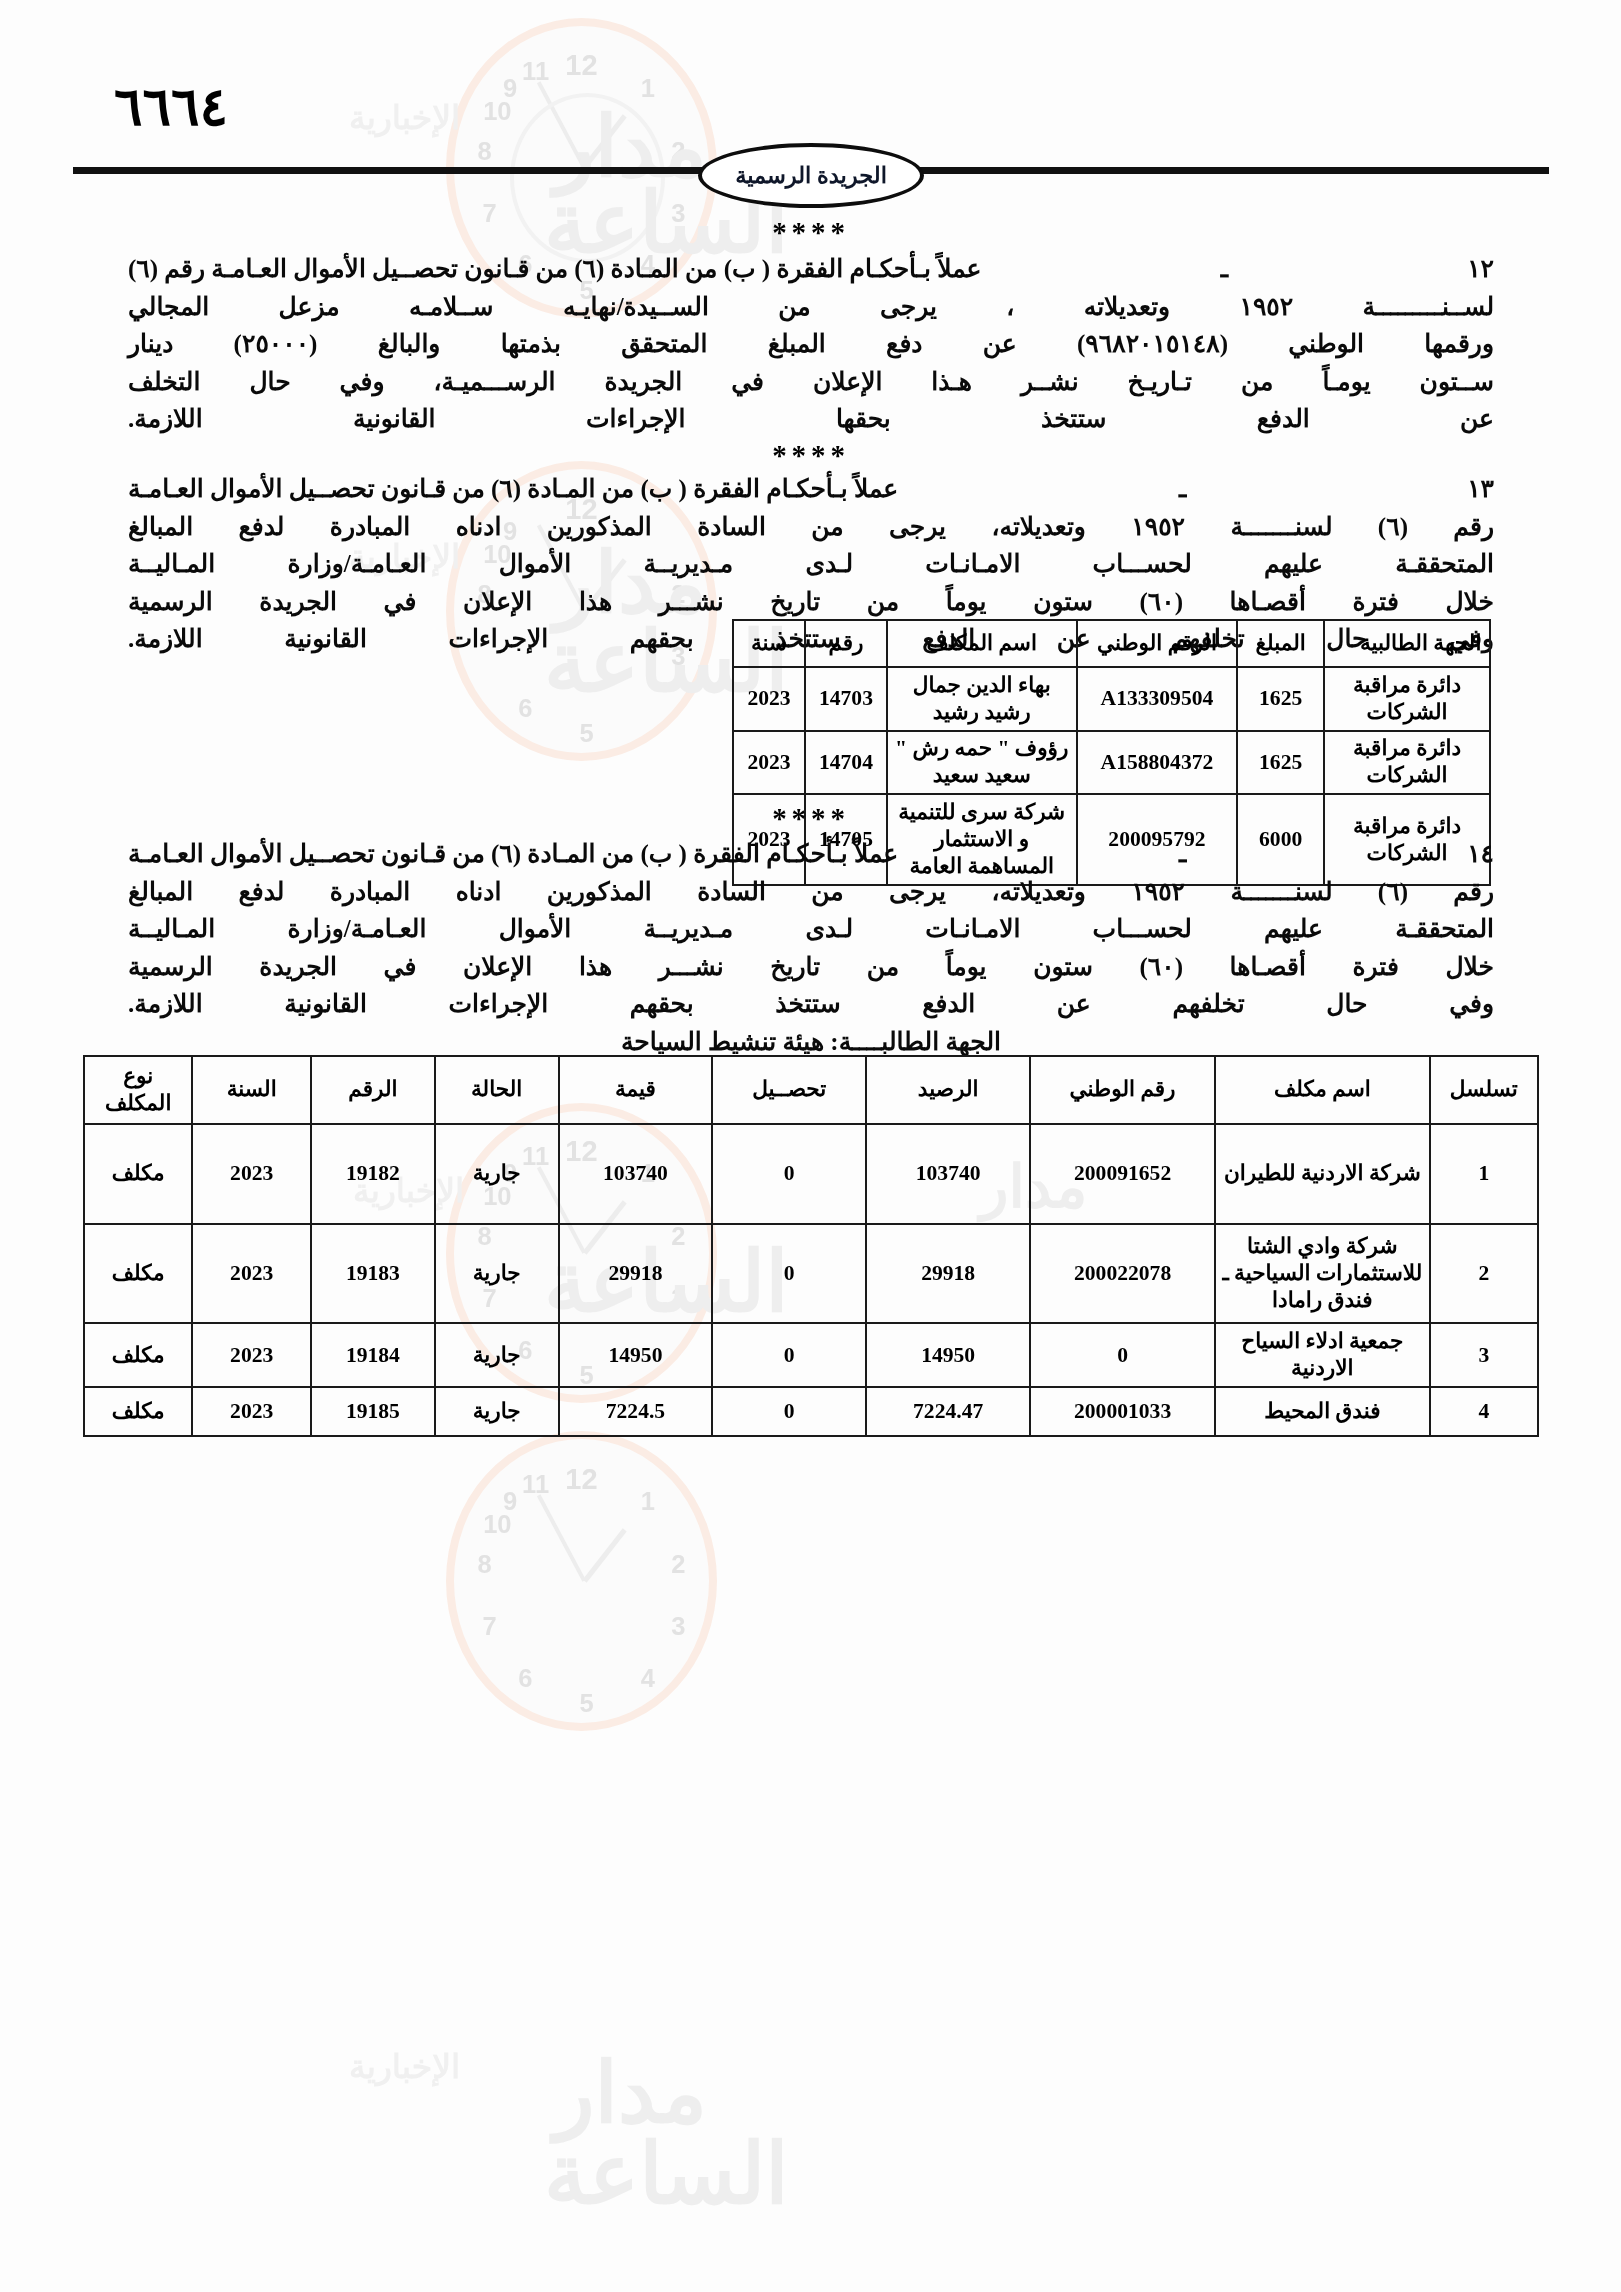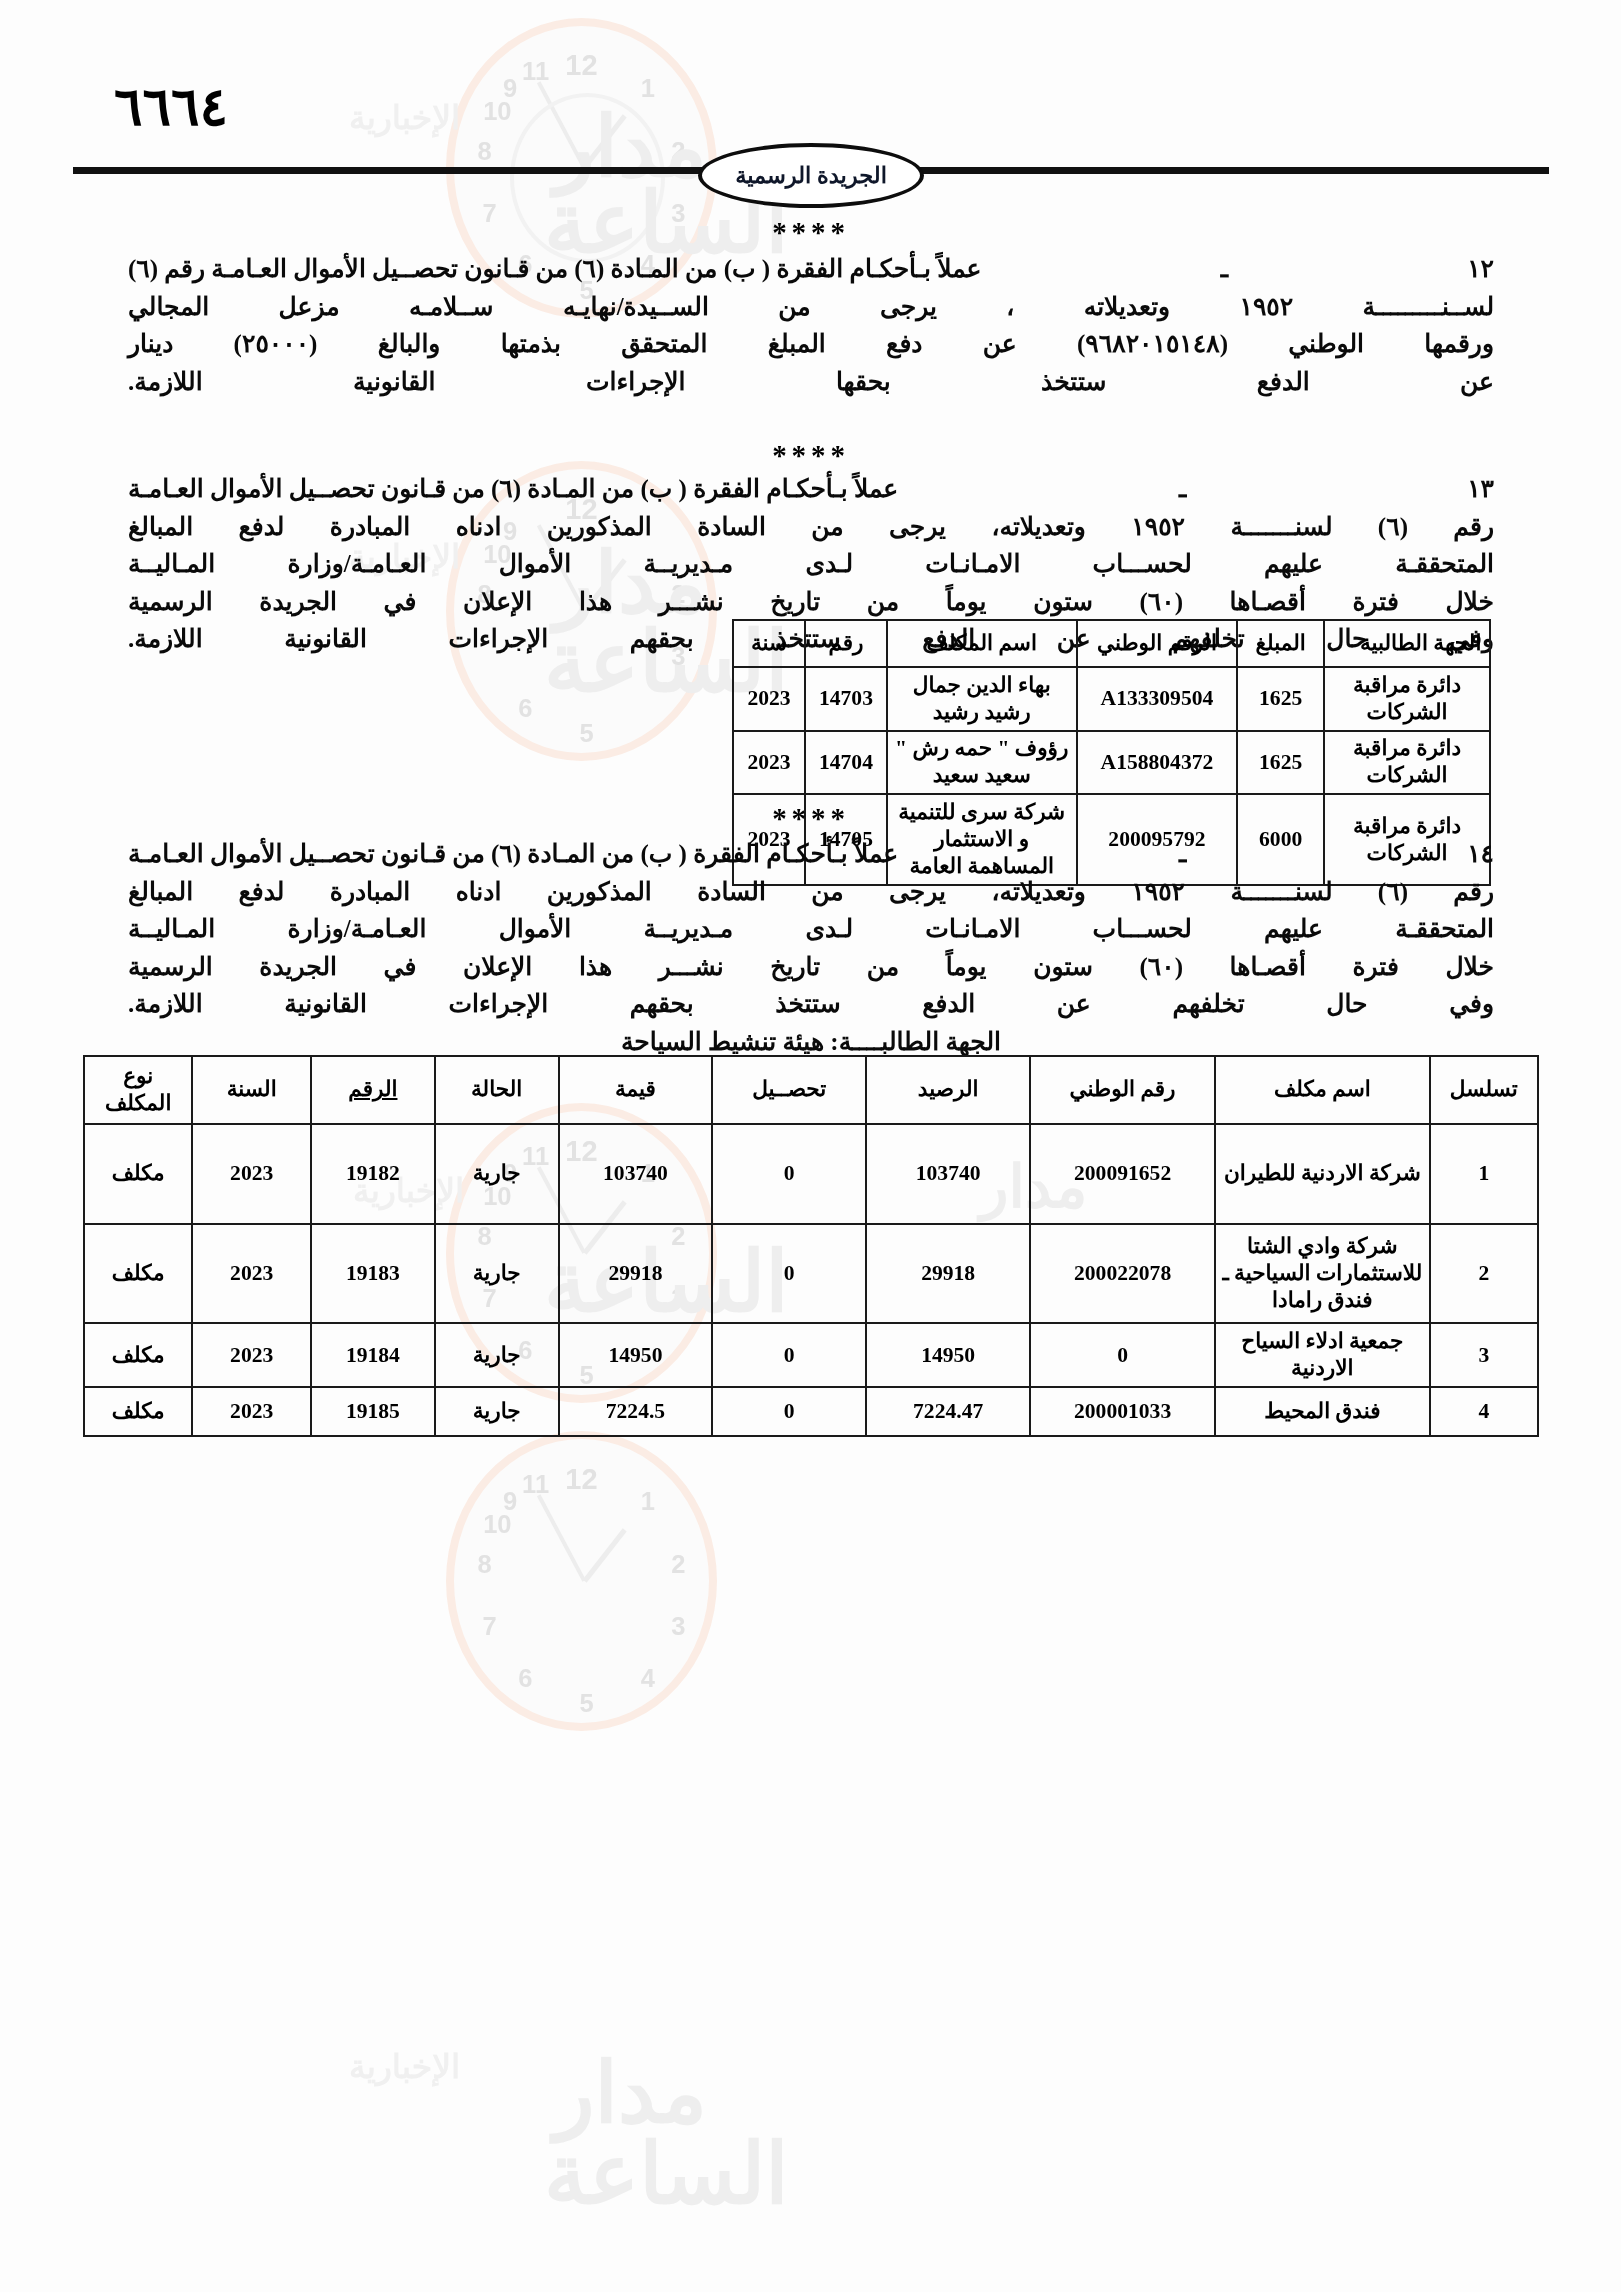--- a/index.html
+++ b/index.html
@@ -283,20 +283,21 @@
     <div class="stars" style="position:absolute; top:218px; right:127px; width:1366px;">****</div>
 
     <div class="block-12 article">
       <div class="line justified">
         <span>١٢</span>
         <span>ـ</span>
         <span>عملاً بـأحكـام الفقرة ( ب) من المـادة (٦) من قـانون تحصــيل الأموال العـامـة رقم (٦)</span>
       </div>
       <div class="line">لســنـــــــــة ١٩٥٢ وتعديلاته ، يرجى من الســيدة/نهايـه ســلامـه مزعل المجالي</div>
       <div class="line">ورقمها الوطني (٩٦٨٢٠١٥١٤٨) عن دفع المبلغ المتحقق بذمتها والبالغ (٢٥٠٠٠) دينار</div>
+      <div class="line">ســتون يومـاً من تـاريـخ نشــر هـذا الإعلان في الجريدة الرســـميـة، وفي حال التخلف</div>
       <div class="line">عن الدفع ستتخذ بحقها الإجراءات القانونية اللازمة.</div>
     </div>
 
     <div class="stars-1 stars">****</div>
 
     <div class="block-13 article">
       <div class="line justified">
         <span>١٣</span>
         <span>ـ</span>
         <span>عملاً بـأحكـام الفقرة ( ب) من المـادة (٦) من قـانون تحصــيل الأموال العـامـة</span>
@@ -367,21 +368,21 @@
       <table class="gz t2">
         <thead>
           <tr>
             <th style="width:93px;">تسلسل</th>
             <th style="width:196px;">اسم مكلف</th>
             <th style="width:167px;">رقم الوطني</th>
             <th style="width:147px;">الرصيد</th>
             <th style="width:137px;">تحصــيل</th>
             <th style="width:137px;text-align:center;">قيمة</th>
             <th style="width:108px;">الحالة</th>
-            <th style="width:108px;text-decoration:underline;">الرقم</th>
+            <th style="width:108px;">الرقم</th>
             <th style="width:103px;">السنة</th>
             <th style="width:93px;">نوع المكلف</th>
           </tr>
         </thead>
         <tbody>
           <tr>
             <td class="latin tall">1</td>
             <td class="tall">شركة الاردنية للطيران</td>
             <td class="latin tall">200091652</td>
             <td class="latin tall">103740</td>

